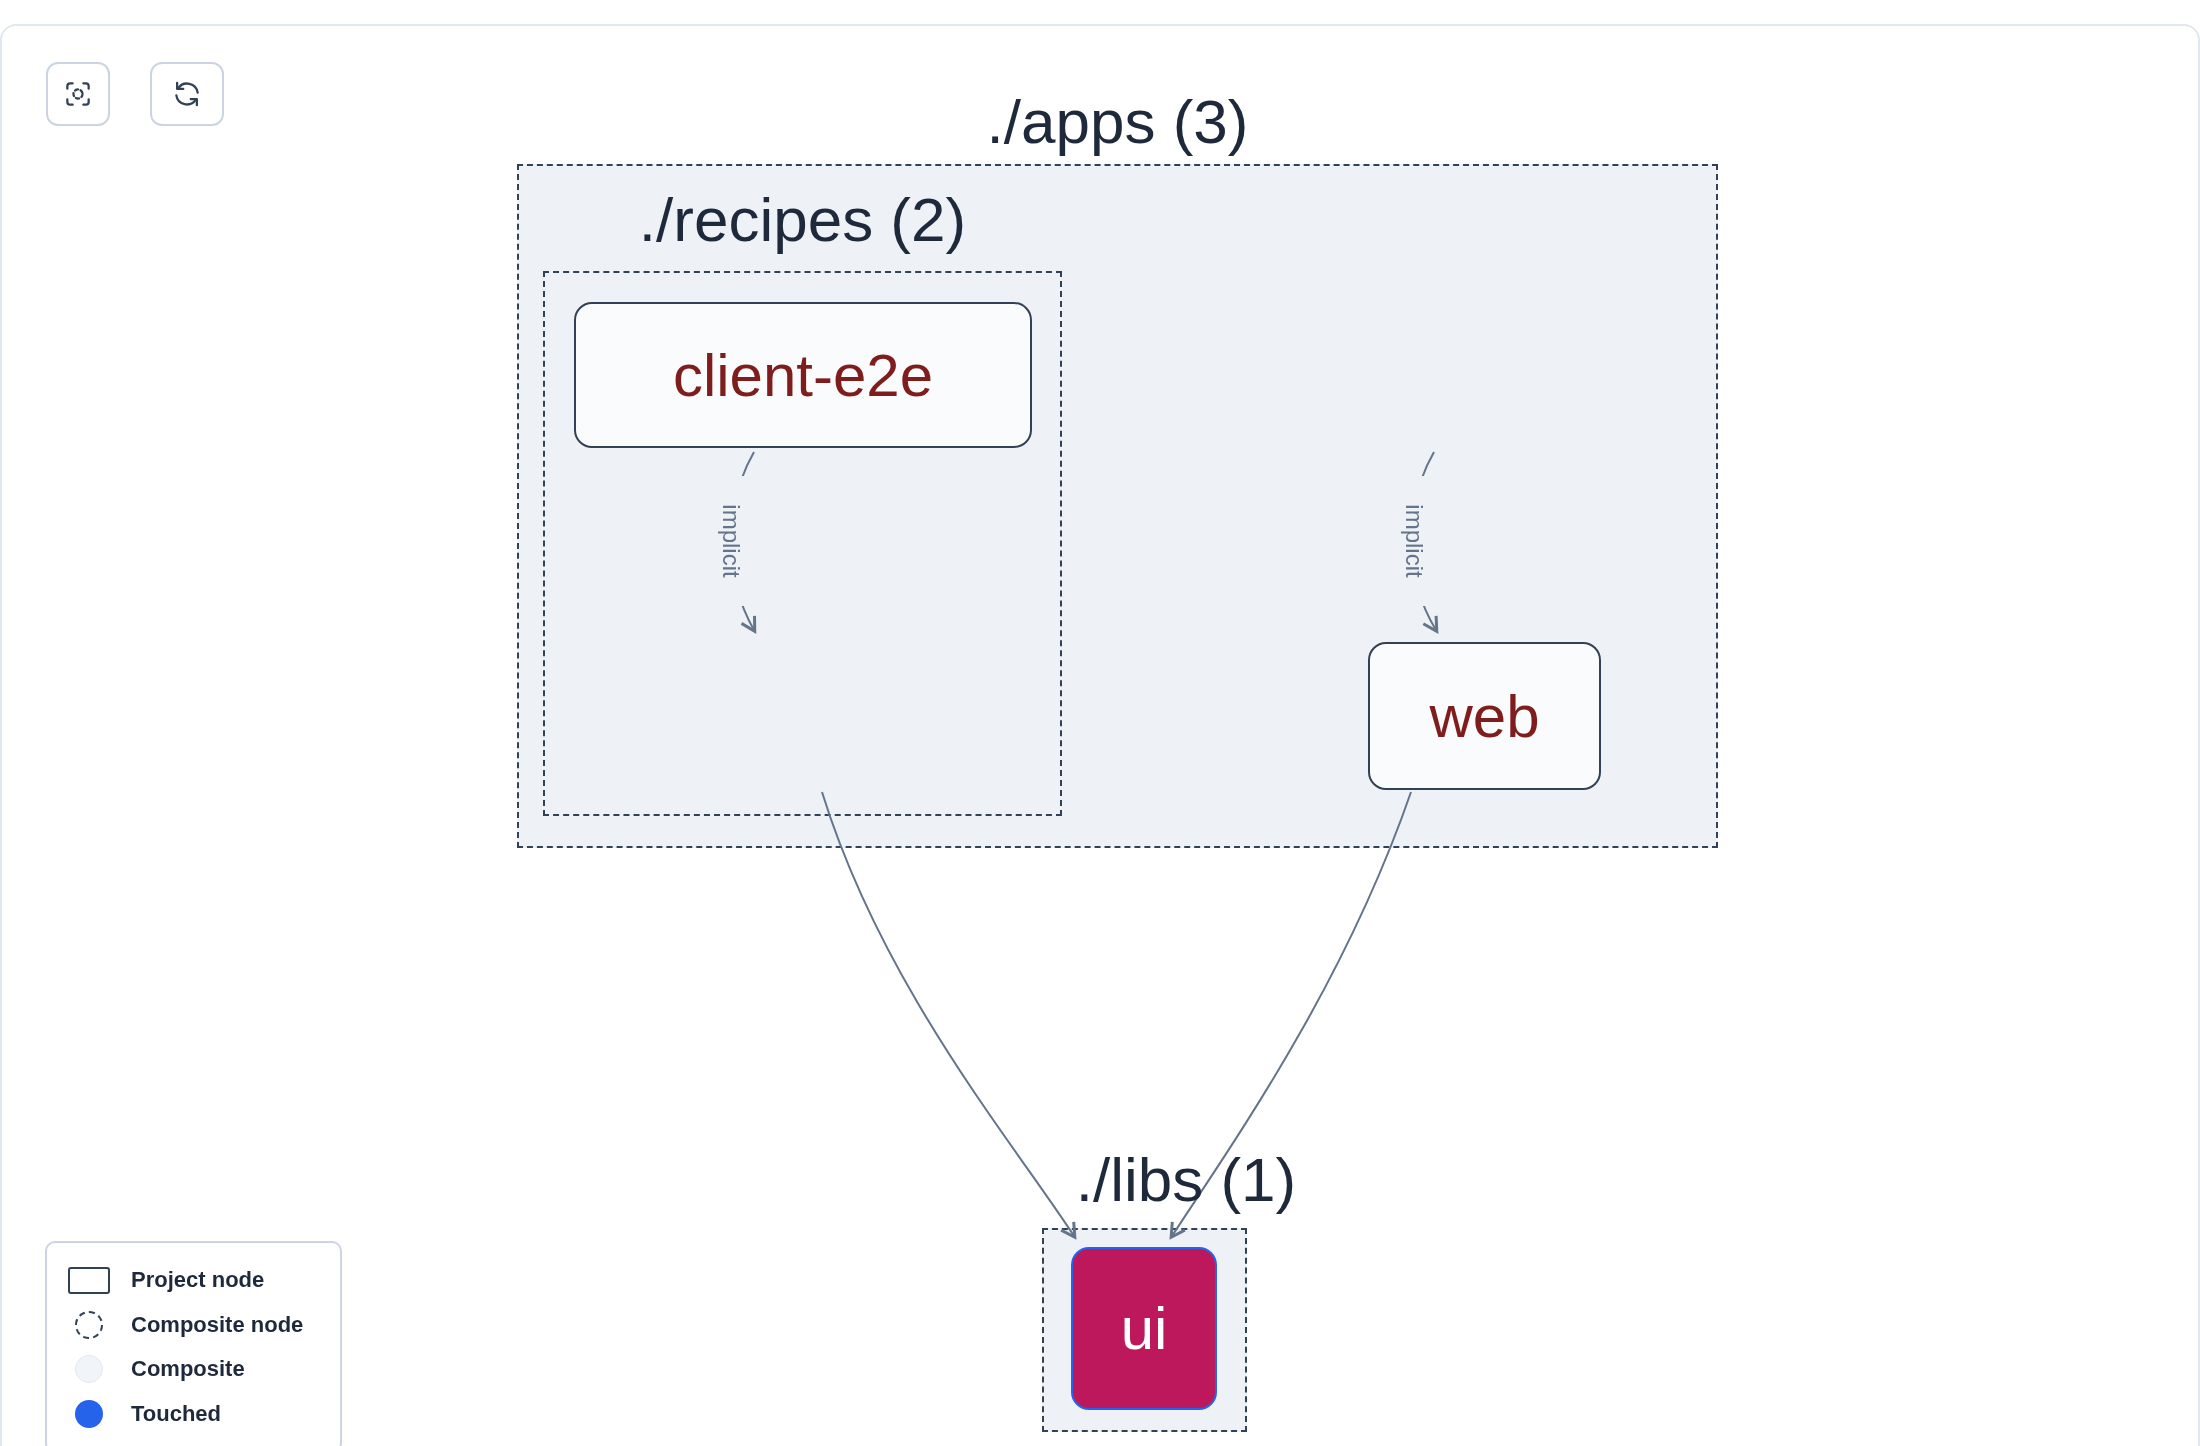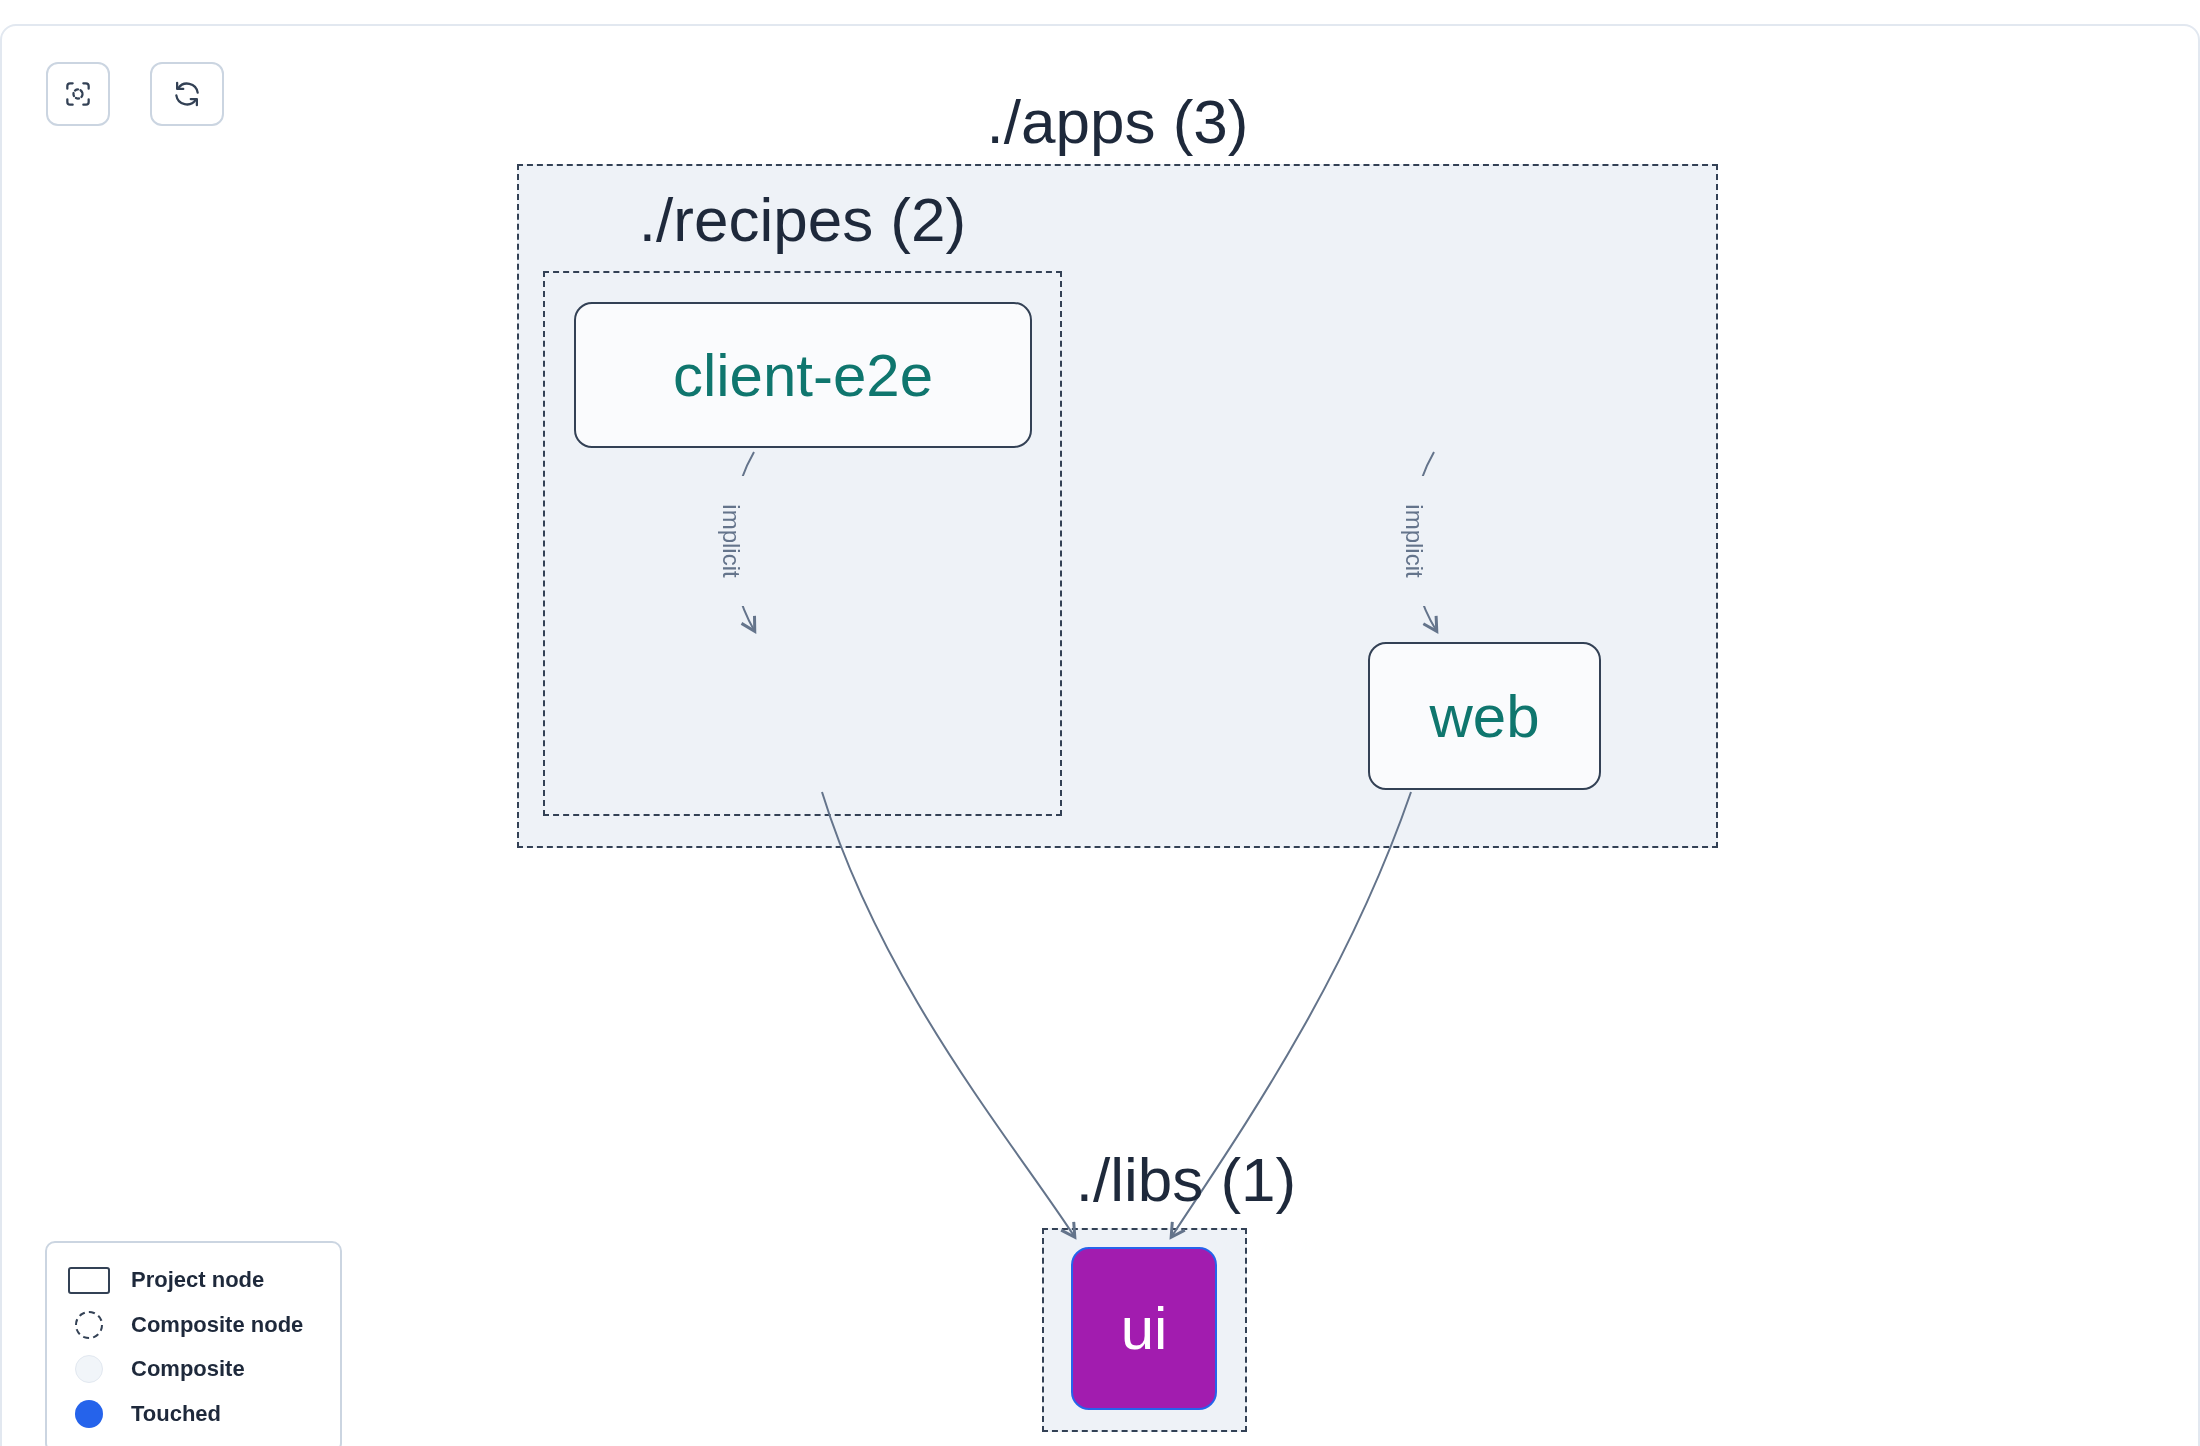--- a/index.html
+++ b/index.html
@@ -37,26 +37,26 @@
   }
   .node {
     position:absolute;
     display:flex;
     align-items:center;
     justify-content:center;
     background:#fafbfd;
     border:2px solid #334155;
     border-radius:18px;
     font-size:60px;
-    color:#0f766e;
+    color:#7f1d1d;
     z-index:5;
     cursor:pointer;
   }
   .node.touched {
-    background:#a21caf;
+    background:#be185d;
     border-color:#2563eb;
     color:#ffffff;
   }
   .edge-label {
     position:absolute;
     width:130px;
     height:26px;
     line-height:26px;
     font-size:24px;
     color:#64748b;

